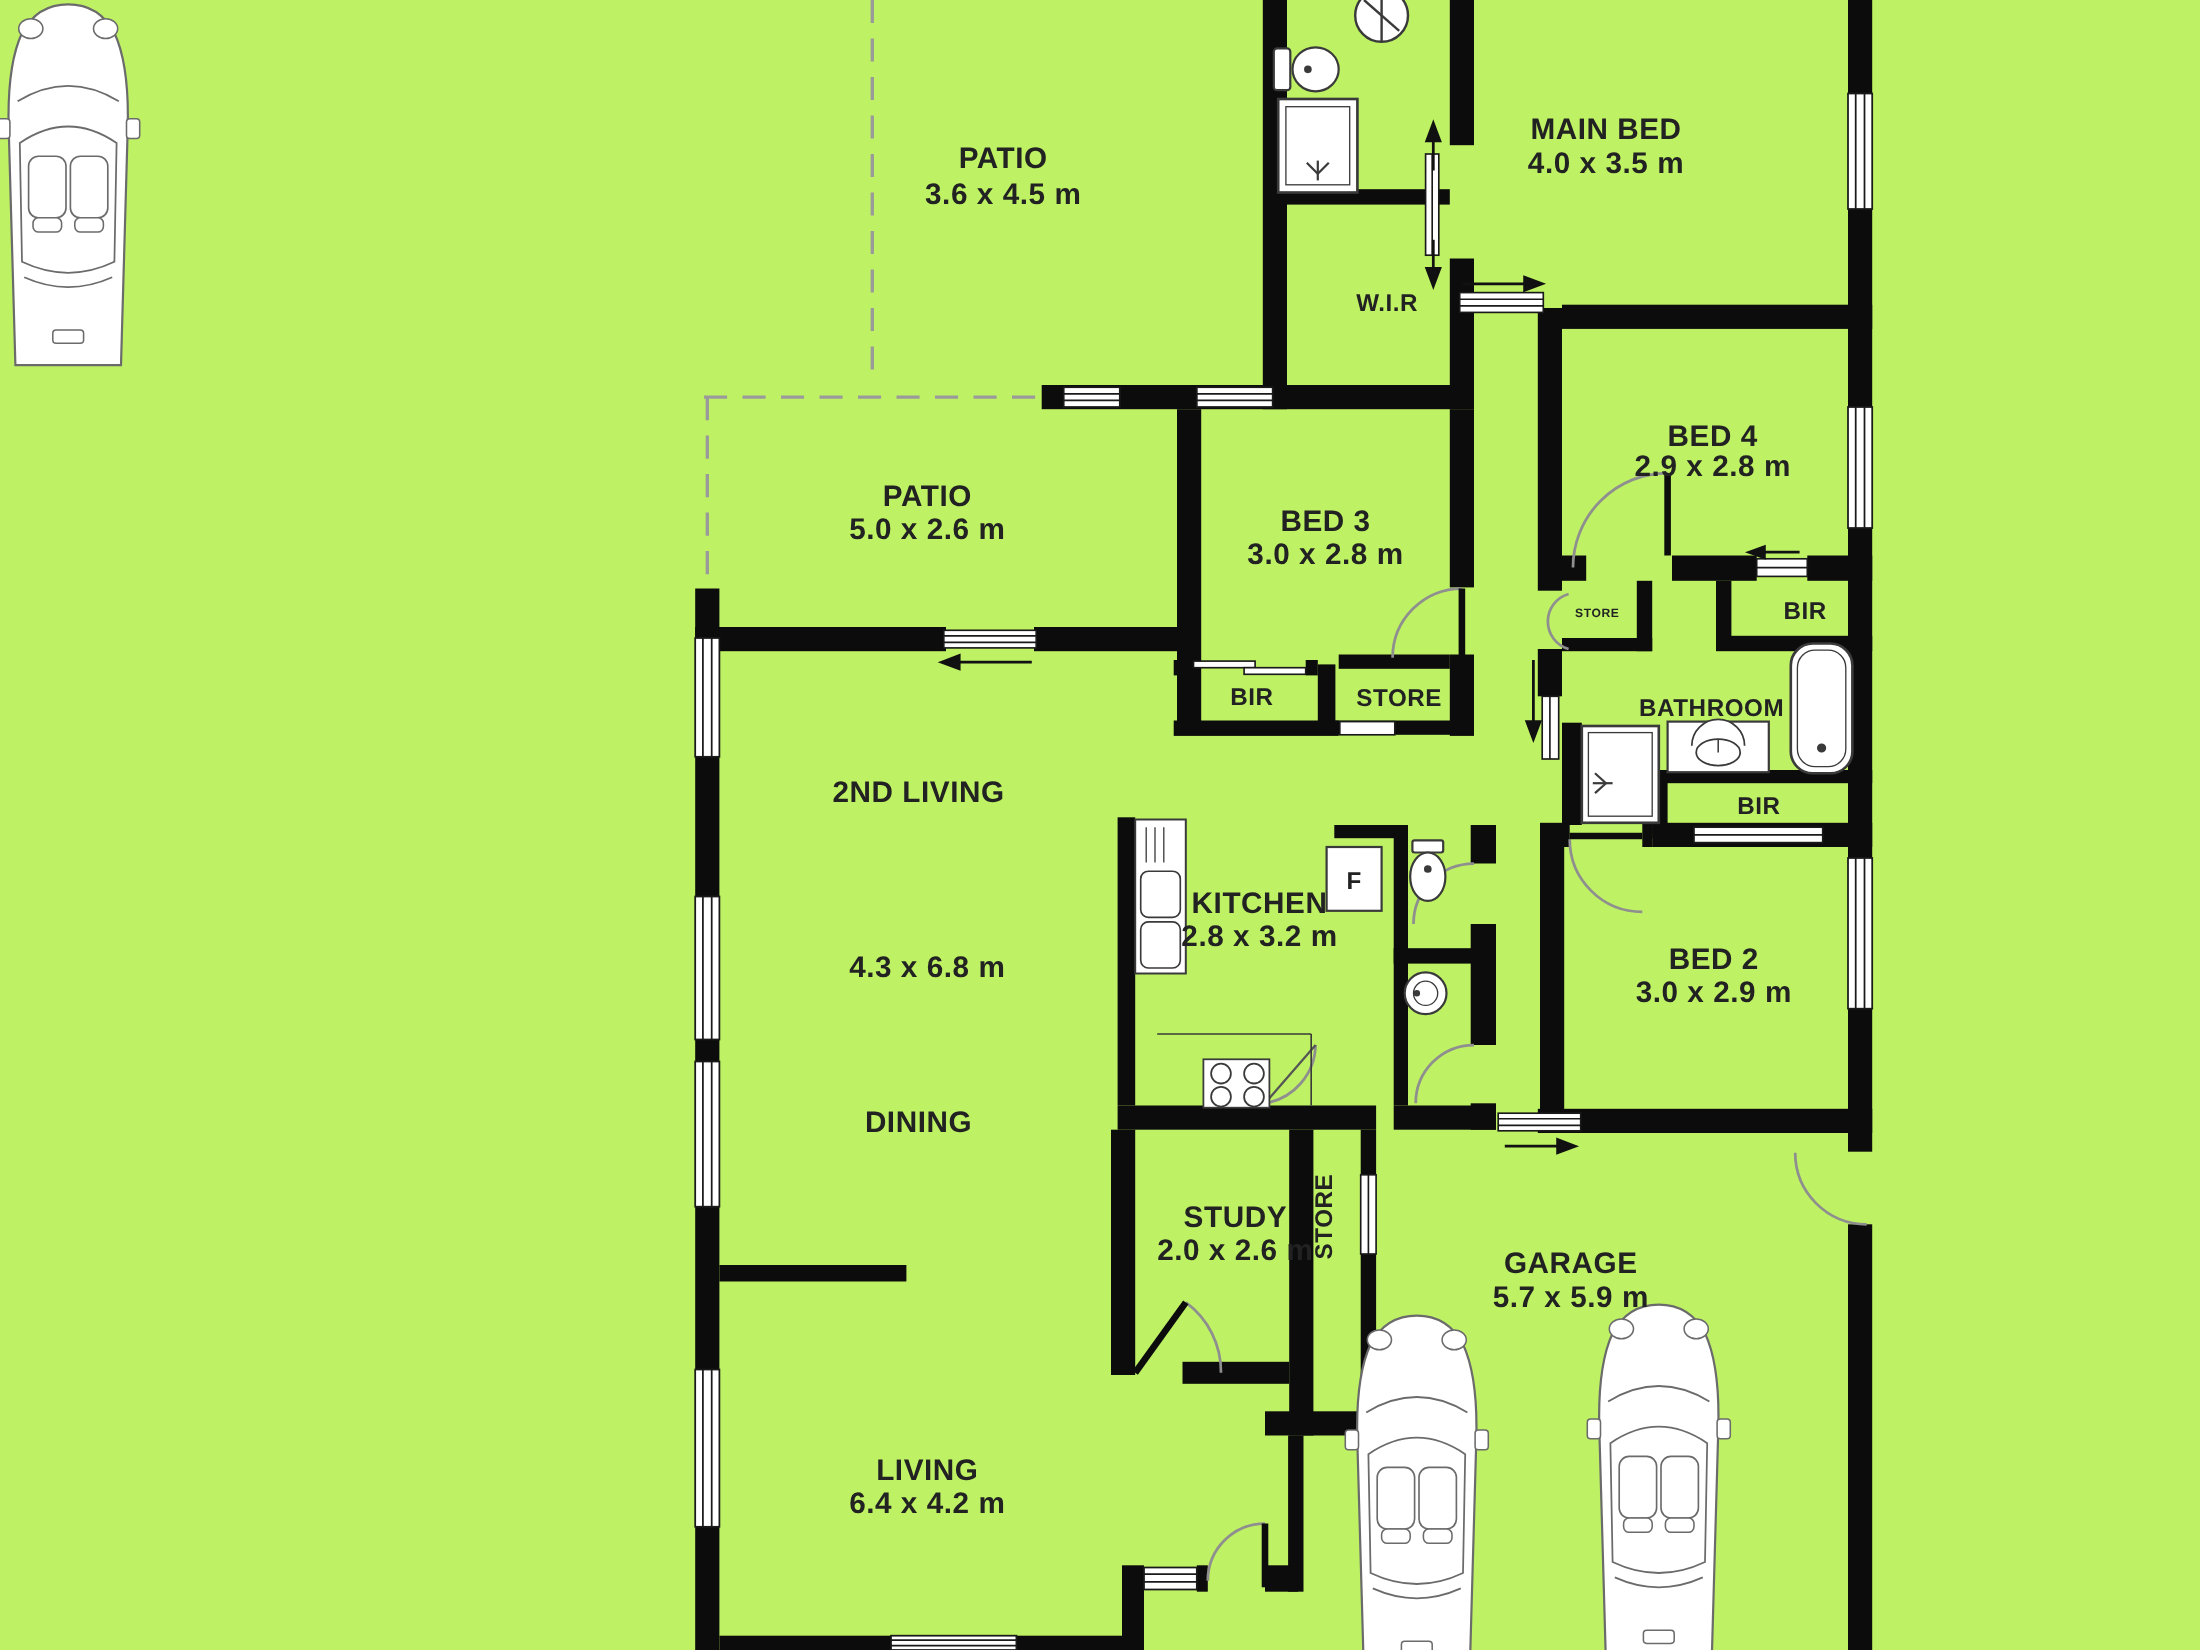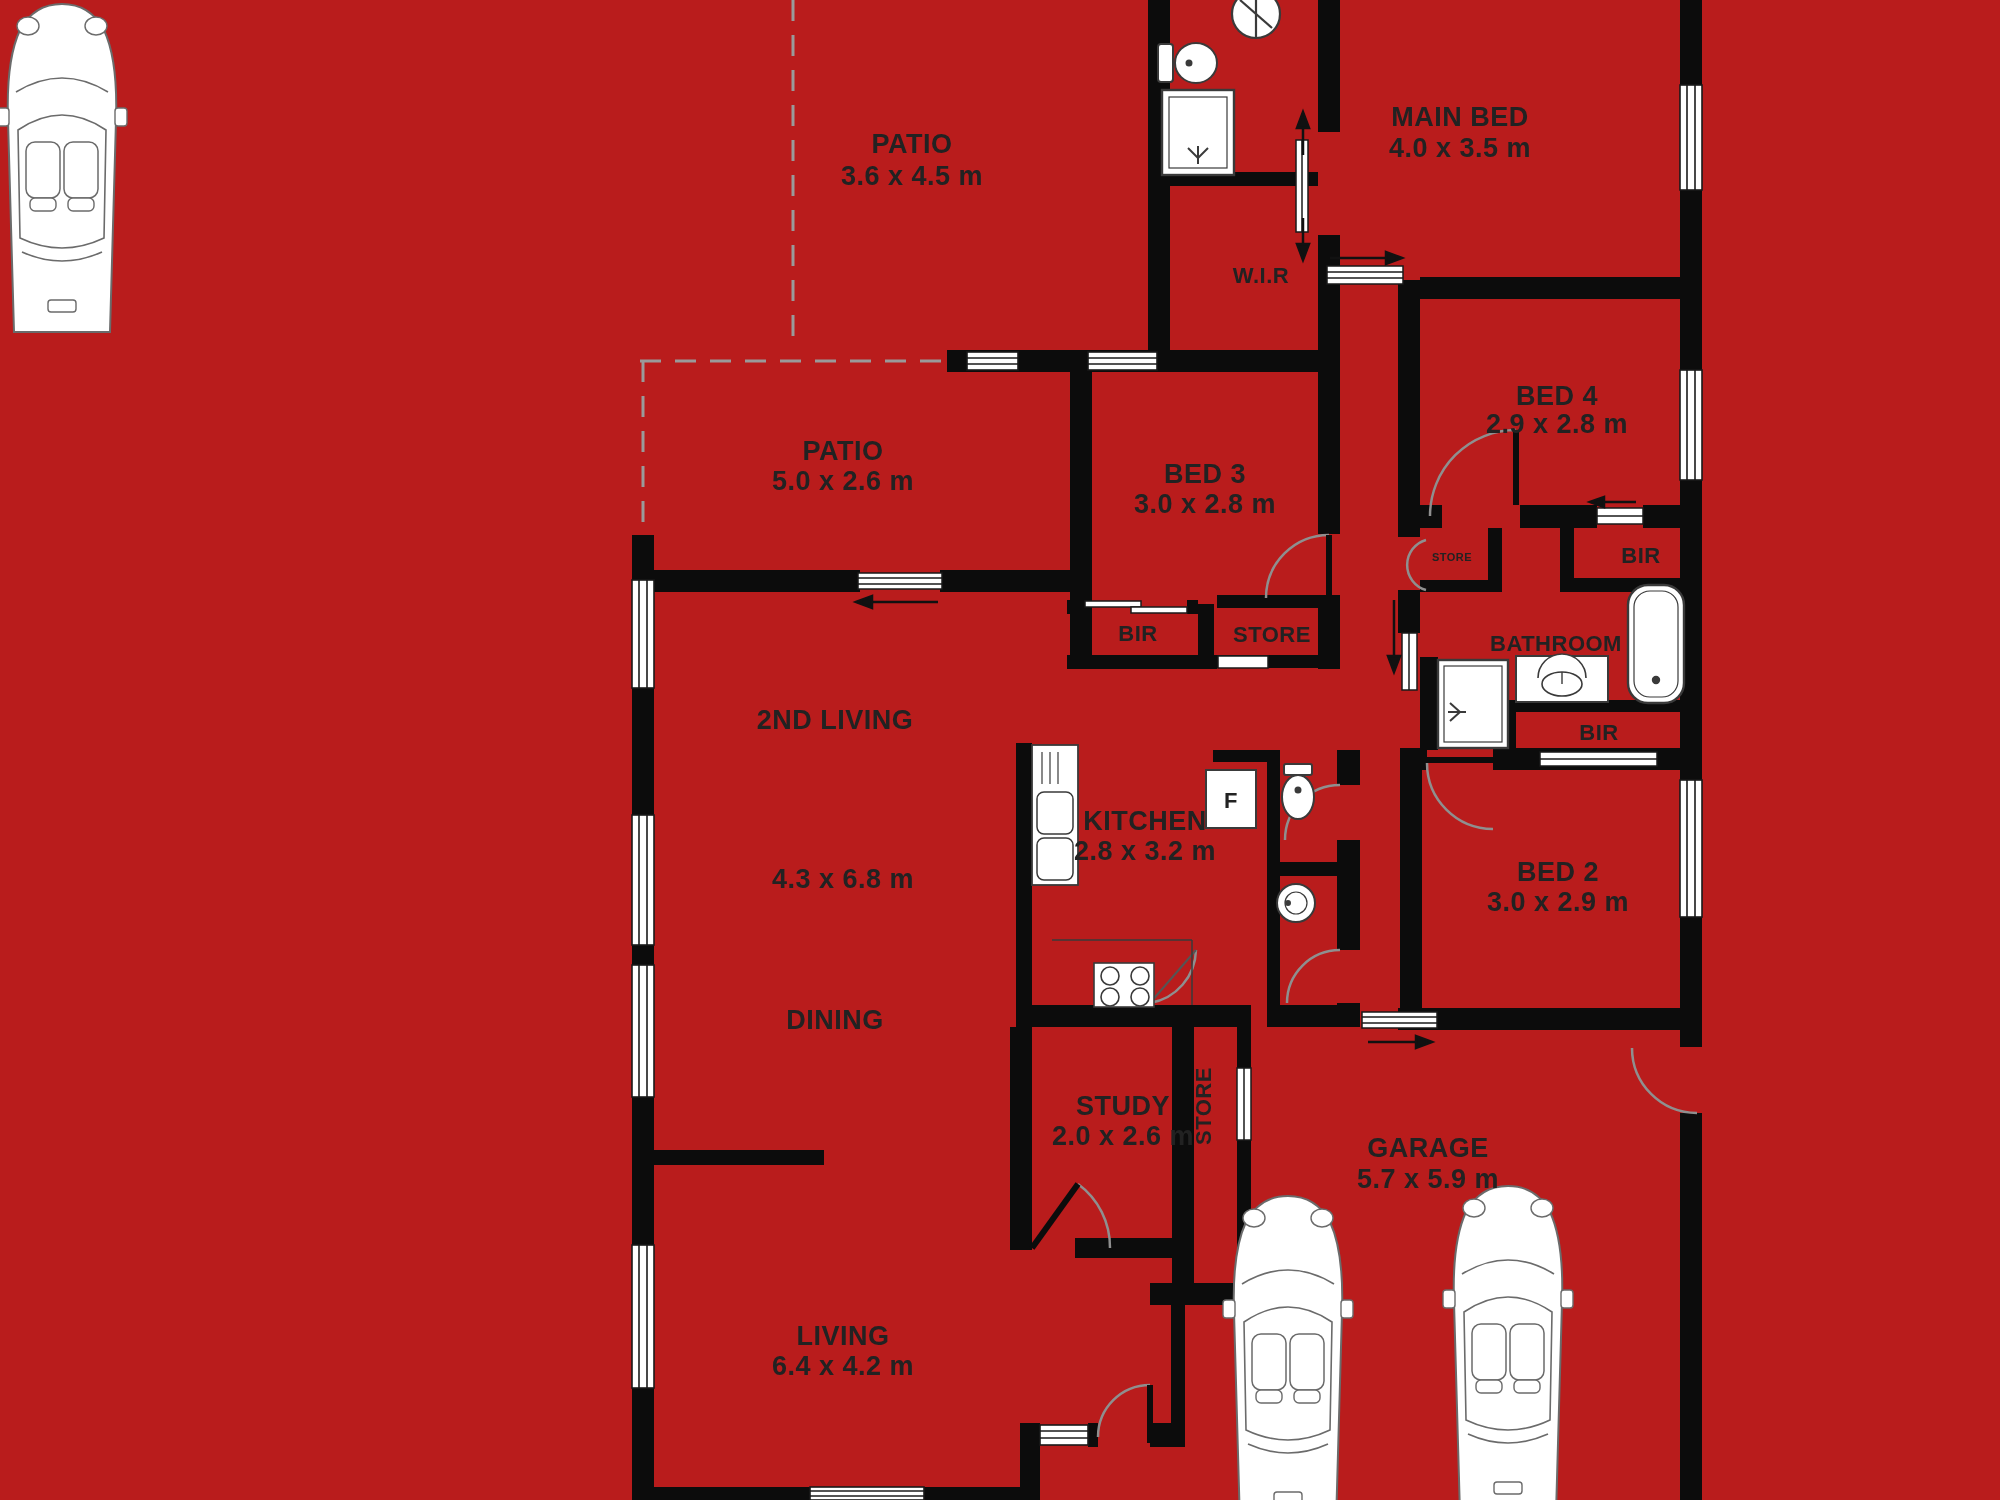--- a/index.html
+++ b/index.html
@@ -1,16 +1,16 @@
 <!DOCTYPE html>
 <html><head>
 <meta charset="utf-8">
 <style>
   html,body{margin:0;padding:0;background:#ffffff;}
-  .stage{position:relative;width:2000px;height:1500px;background:#b91c1c;overflow:hidden;
+  .stage{position:relative;width:2000px;height:1500px;background:#bef264;overflow:hidden;
          font-family:"Liberation Sans", sans-serif;}
   svg{display:block}
   text{font-family:"Liberation Sans", sans-serif;font-weight:700;fill:#222222;letter-spacing:.5px}
   .room-label{font-size:27px}
   .closet-label{font-size:22px}
   .tiny-label{font-size:11px}
   .fridge-label{font-size:22px}
 </style>
 </head>
 <body>

